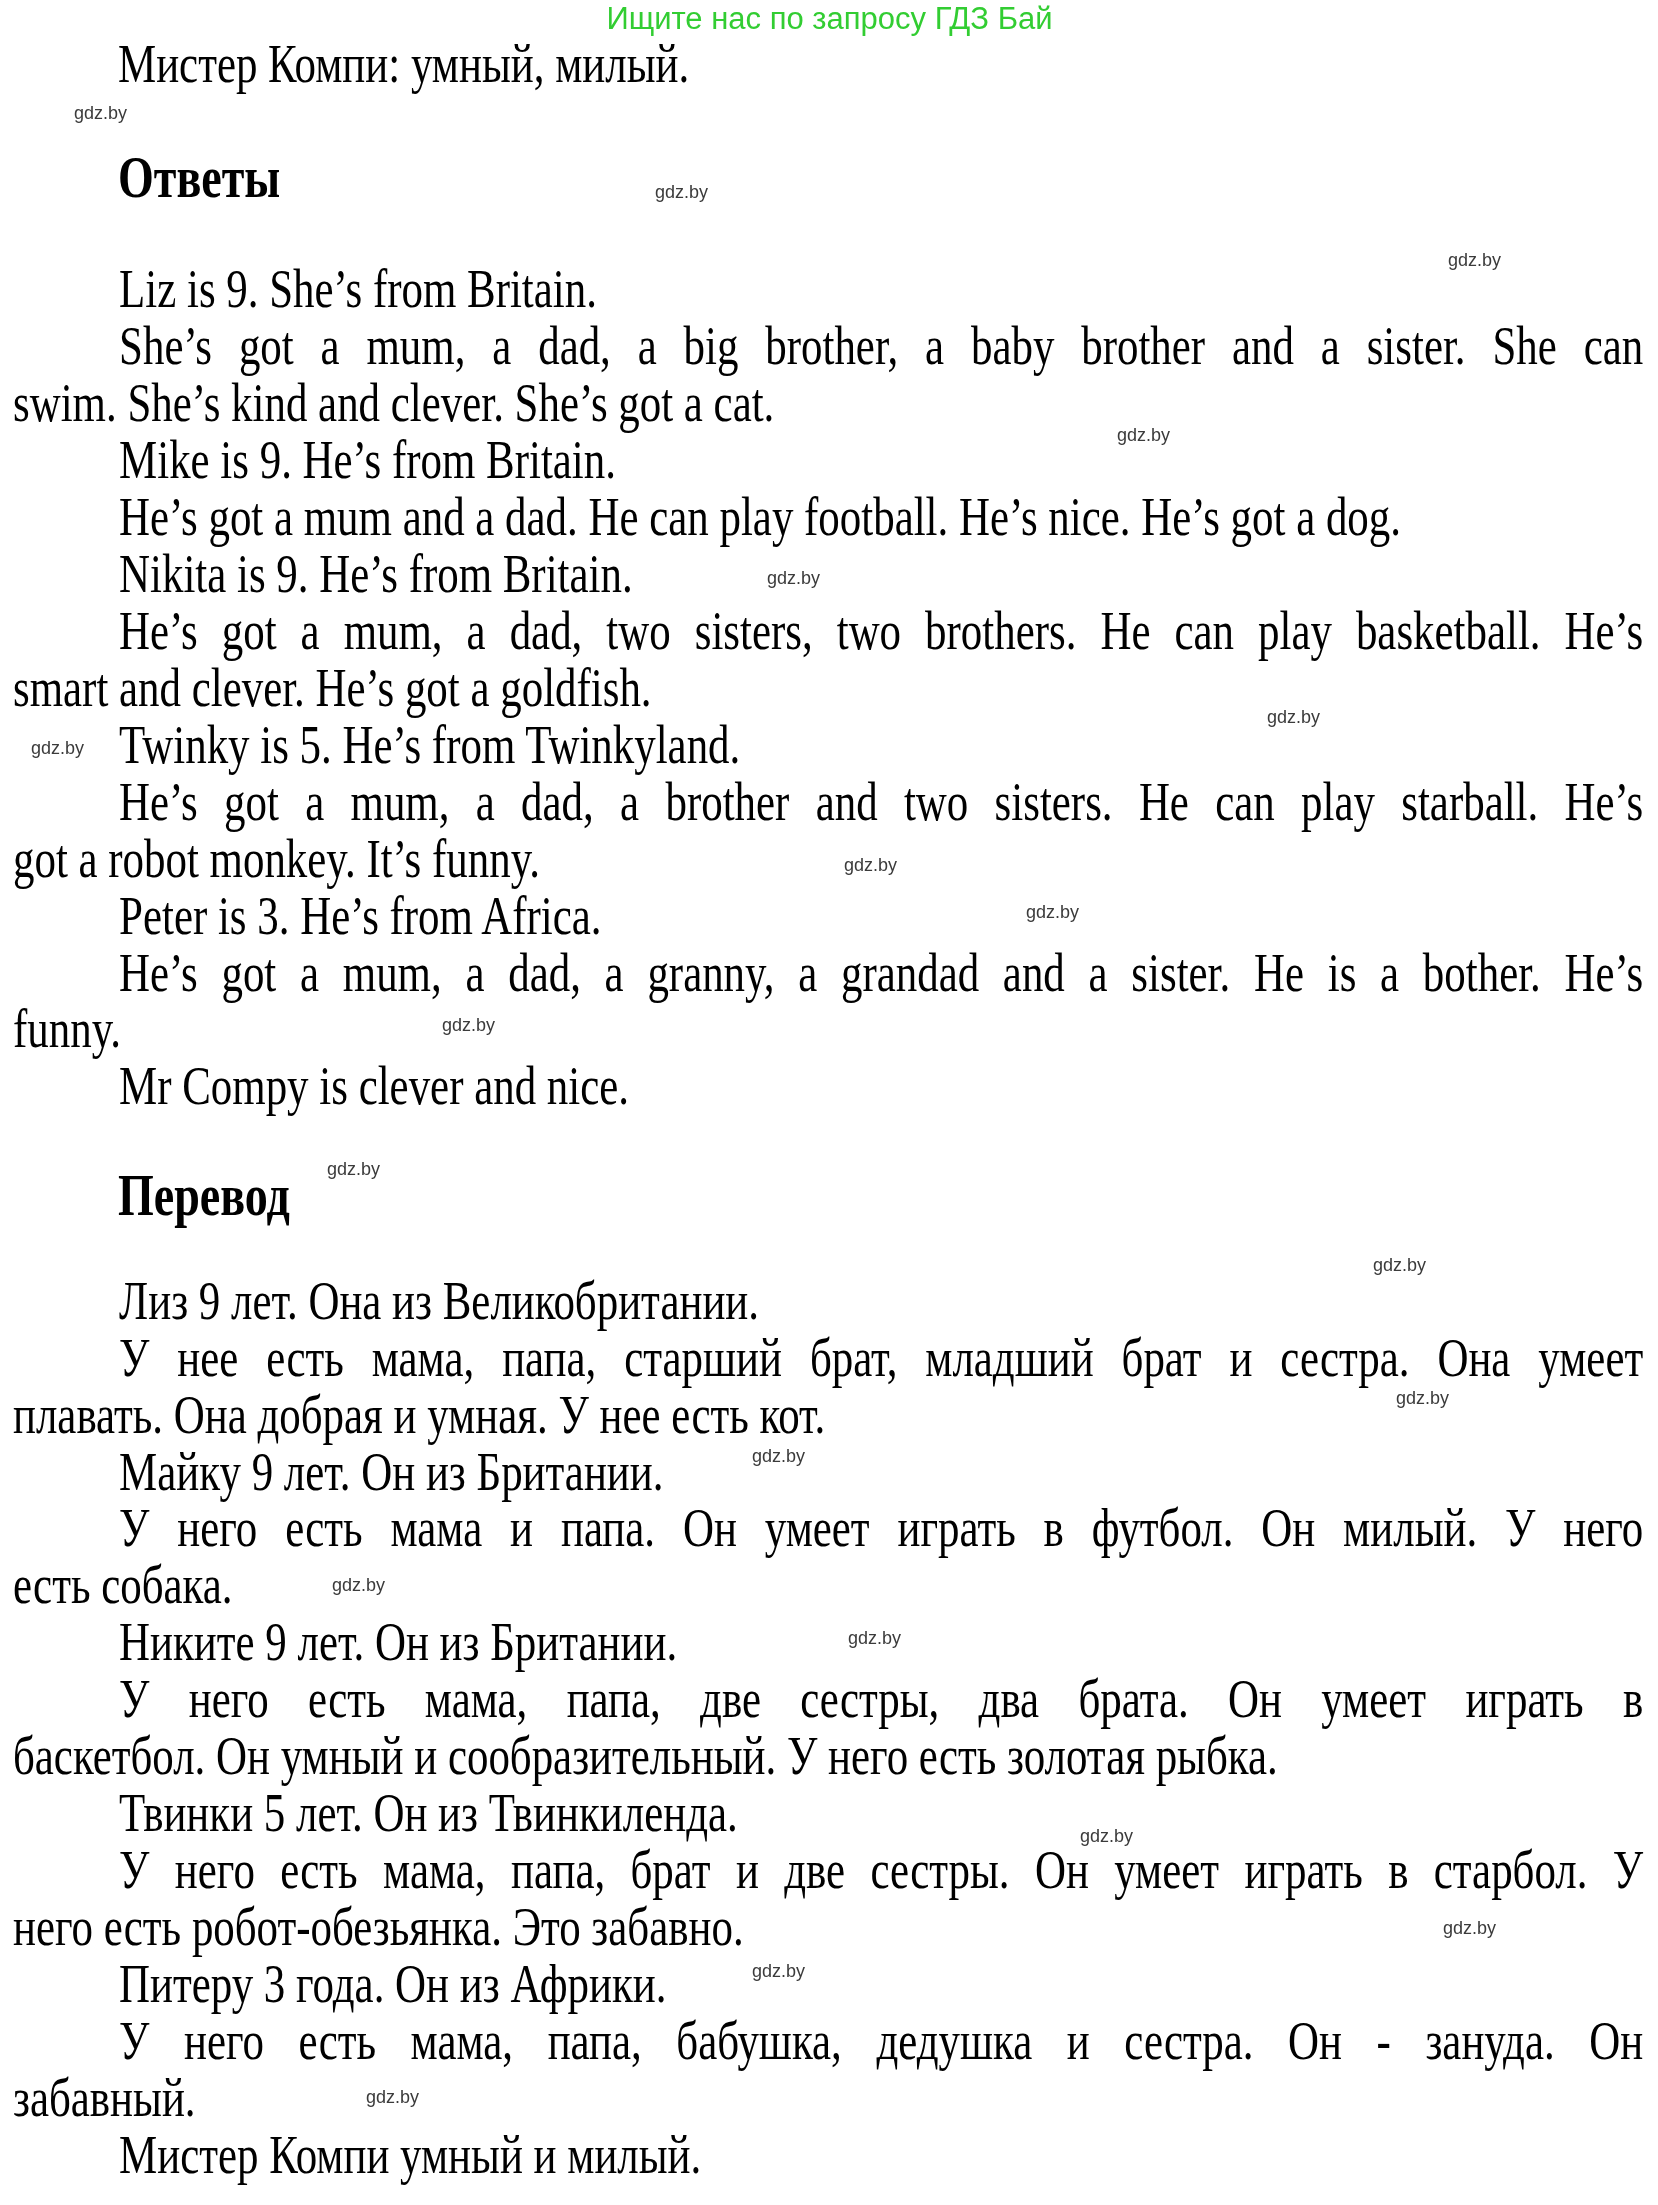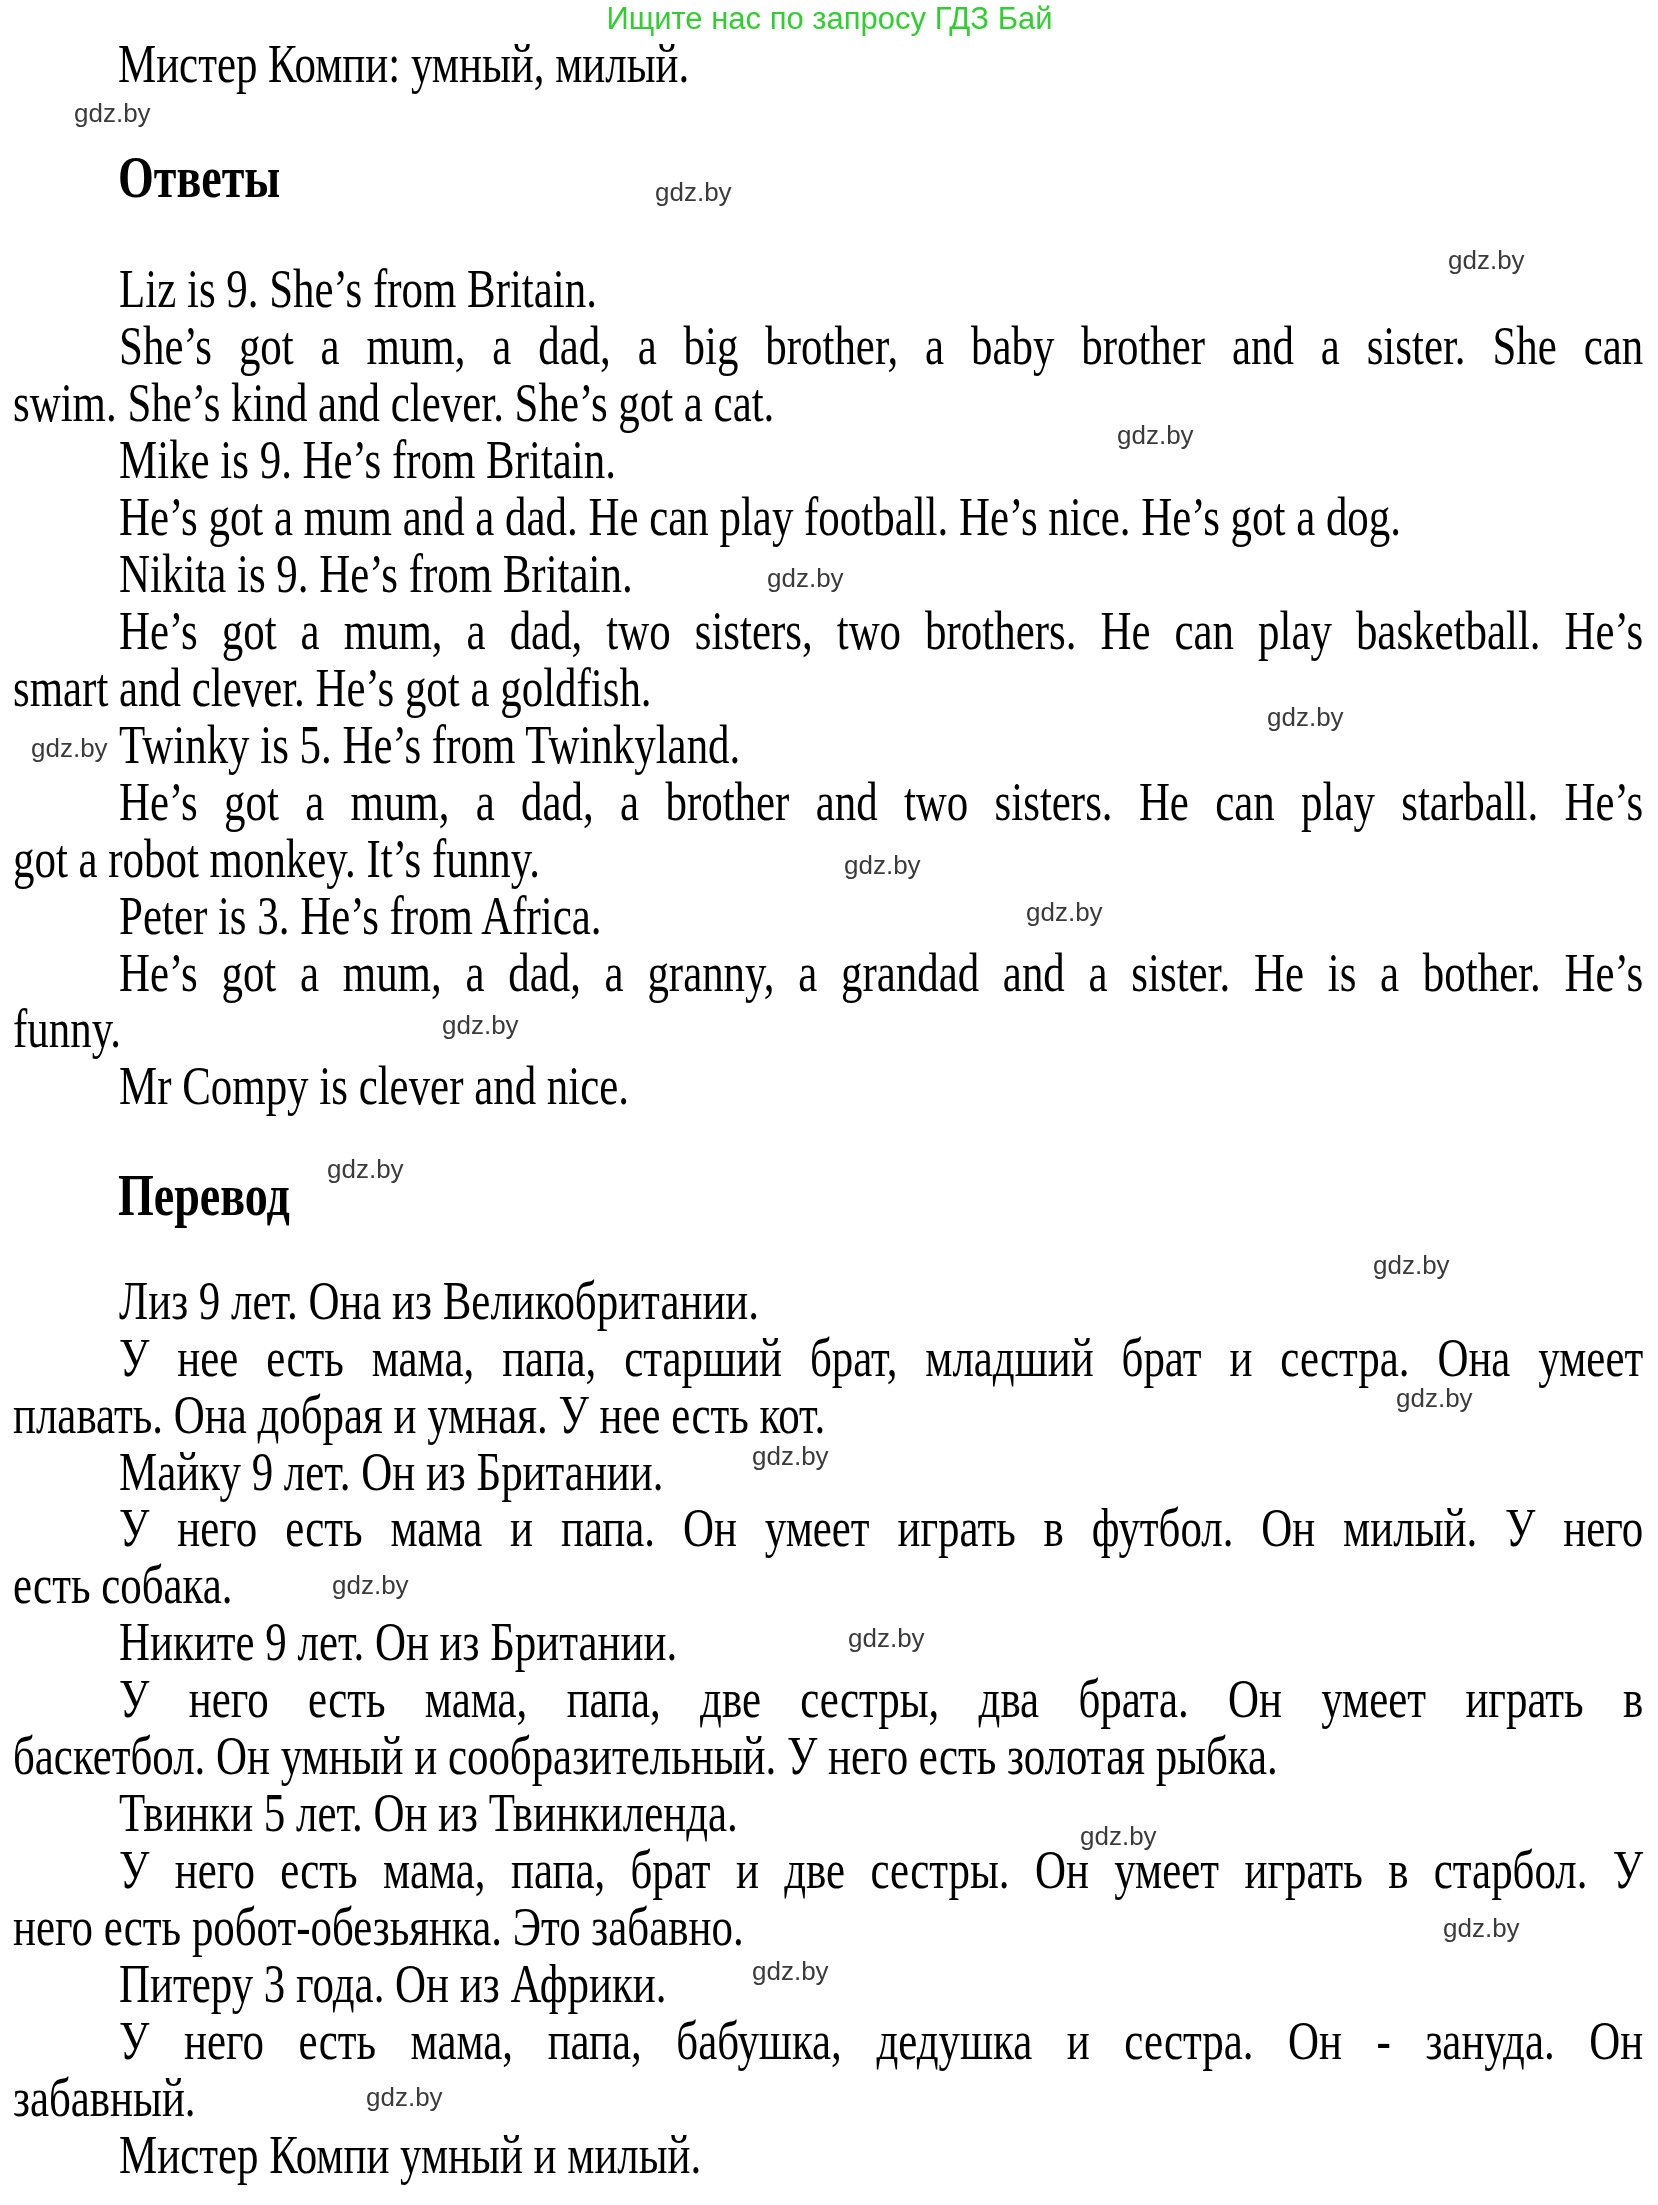--- a/index.html
+++ b/index.html
@@ -55,21 +55,21 @@
     text-align: left;
     transform: scaleX(0.78);
     transform-origin: 0 0;
     z-index: 2;
   }
   .bodyline.indent { text-indent: 136px; }
   .bodyline.justify { text-align: justify; text-align-last: justify; }
   .wm {
     position: absolute;
     font-family: "Liberation Sans", sans-serif;
-    font-size: 26px;
+    font-size: 18px;
     line-height: 28px;
     color: var(--wm, #3b3b3b);
     white-space: nowrap;
     z-index: 1;
   }
   .footer {
     position: absolute;
     left: 0; top: 2167px; width: 100%;
     text-align: center;
     font-family: "Liberation Sans", sans-serif;

